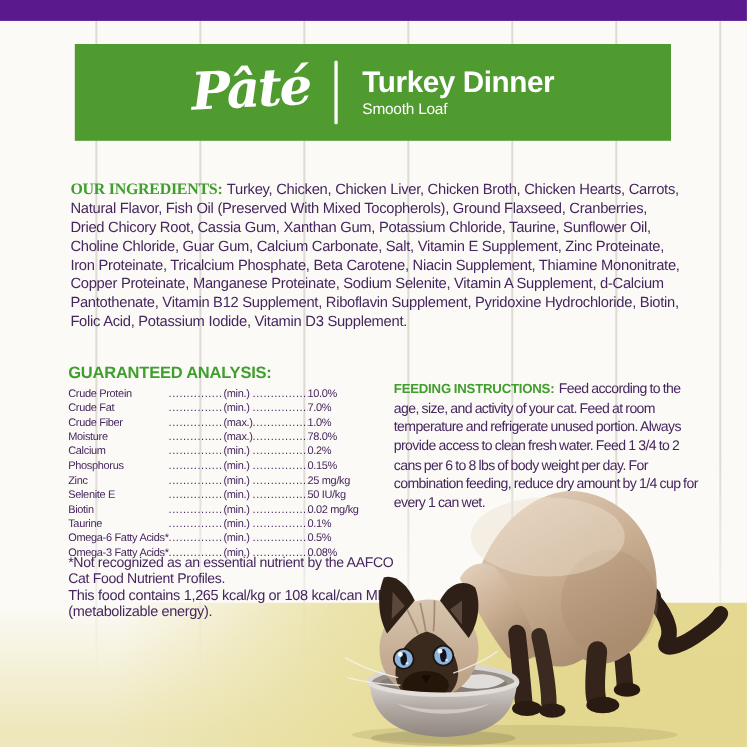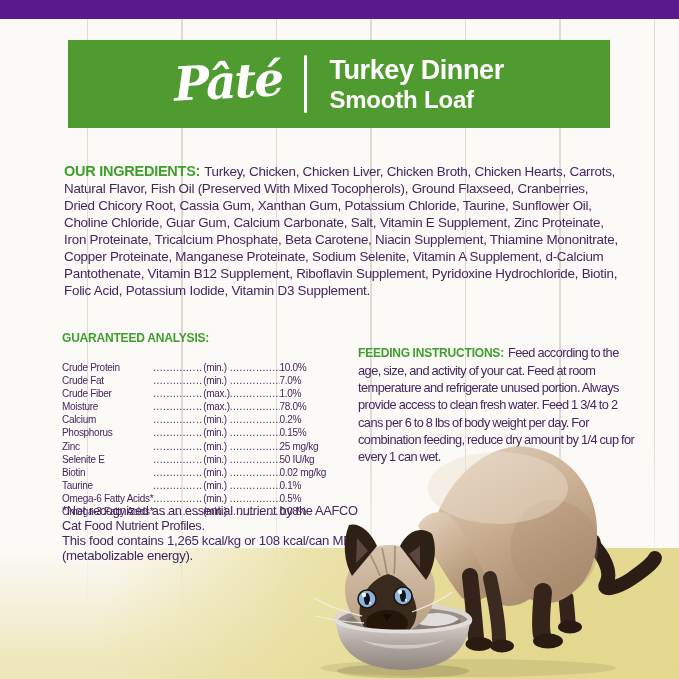--- a/index.html
+++ b/index.html
@@ -34,34 +34,34 @@
     display:flex;align-items:center;justify-content:center;gap:22px;
   }
   .pate-script{
     font-family:"DejaVu Serif","Liberation Serif",serif;
     font-style:italic;font-weight:bold;font-size:47px;letter-spacing:-2px;
     transform:rotate(-3deg);padding-bottom:6px;
   }
   .banner-divider{width:3px;height:58px;background:#ffffff;border-radius:2px;}
   .banner-titles{display:flex;flex-direction:column;justify-content:center;line-height:1.05;}
   .banner-flavor{font-weight:bold;font-size:27px;letter-spacing:-0.4px;}
-  .banner-texture{font-weight:bold;font-size:24px;letter-spacing:-0.2px;margin-top:2px;}
+  .banner-texture{font-weight:normal;font-size:14px;letter-spacing:-0.2px;margin-top:2px;}
 
   .green-head{color:#3f9e2d;font-weight:bold;}
 
   
   .ingredients{
     position:absolute;left:64px;top:150px;width:556px;
     font-size:13.4px;line-height:17px;letter-spacing:-0.25px;color:#46265f;
   }
-  .ingredients .green-head{font-size:14.5px;margin-right:4px;}
+  .ingredients .green-head{font-size:14.5px;margin-right:4px;font-family:Liberation Serif, serif;}
 
   
   .analysis{position:absolute;left:62px;top:331px;width:264px;color:#46265f;}
-  .analysis-heading{font-size:12px;margin-bottom:16px;letter-spacing:-0.2px;}
+  .analysis-heading{font-size:15px;margin-bottom:4px;letter-spacing:-0.2px;}
   .ga-table{
     display:grid;grid-template-columns:max-content 1fr max-content 1fr max-content;
     font-size:10px;line-height:13.1px;letter-spacing:-0.3px;
   }
   .ga-name{white-space:nowrap;}
   .ga-basis{white-space:nowrap;}
   .ga-value{white-space:nowrap;text-align:left;}
   .ga-leader{overflow:hidden;white-space:nowrap;min-width:6px;}
   .ga-leader::before{content:"......................................................";letter-spacing:0.5px;}
 

